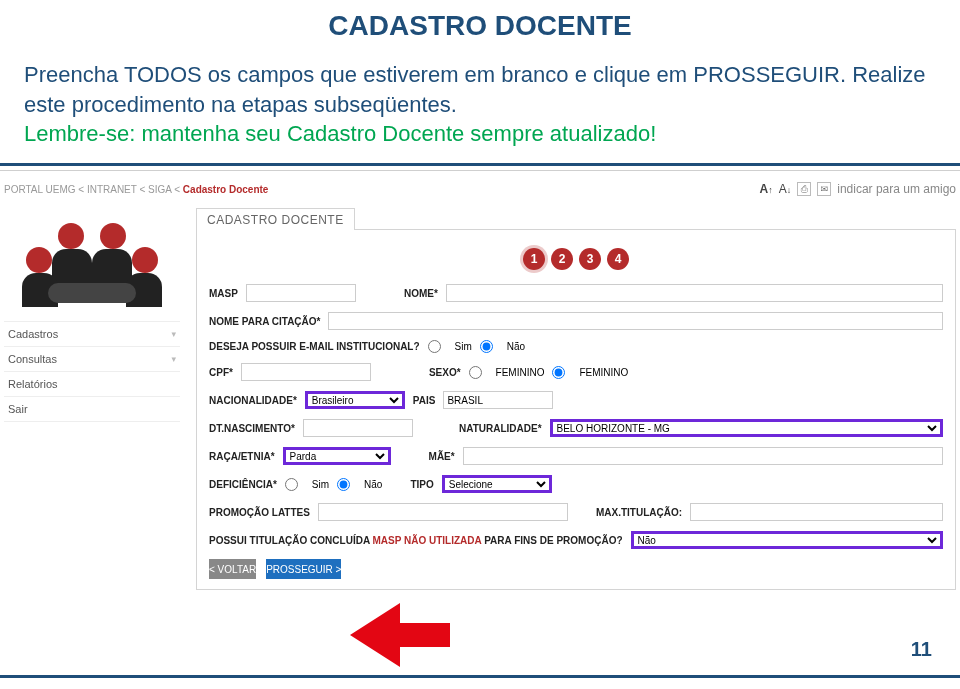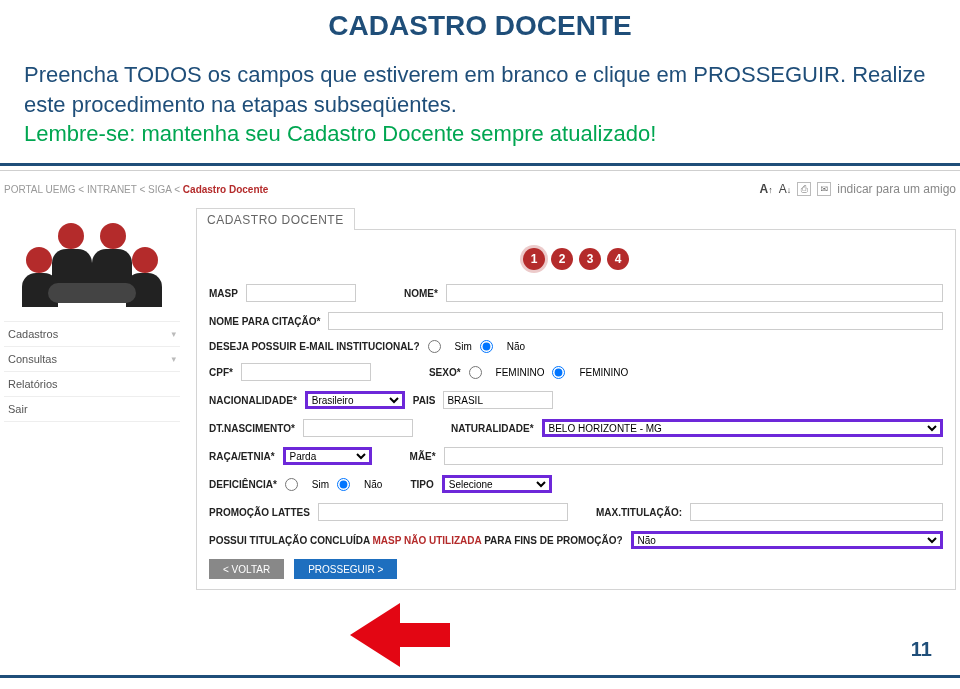--- a/index.html
+++ b/index.html
@@ -40,21 +40,21 @@
   .steps { display: flex; gap: 6px; justify-content: center; margin: 6px 0 14px; }
   .step-dot { width: 22px; height: 22px; border-radius: 50%; background: #b42b2b; color: #fff; font-size: 12px; font-weight: 700; display: flex; align-items: center; justify-content: center; cursor: pointer; }
   .step-dot.active { box-shadow: 0 0 0 3px rgba(180,43,43,0.25); }
   .frow { display: flex; align-items: center; gap: 8px; font-size: 10px; margin-bottom: 10px; }
   .frow label { font-weight: 700; color: #222; }
   .tf { height: 18px; border: 1px solid #ccc; background: #fff; font-size: 10px; padding: 0 3px; }
   .sel { height: 18px; border: 3px solid #6d28d9; background: #fff; font-size: 10px; }
   .radio { display: inline-flex; align-items: center; gap: 14px; font-size: 10px; }
   .radio input { margin: 0; }
   .action-row { display: flex; gap: 10px; margin-top: 8px; }
-  .act-btn { height: 20px; padding: 0 14px; font-size: 10px; color: #fff; border: none; cursor: pointer; }
+  .act-btn { height: 20px; padding: 0 0; font-size: 10px; color: #fff; border: none; cursor: pointer; }
   .back-btn { background: #888; }
   .go-btn { background: #1e6fbf; }
   .arrow-marker { position: absolute; width: 100px; height: 60px; }
   .arrow-marker .shaft { position: absolute; right: 0; top: 20px; width: 52px; height: 24px; background: #e30613; }
   .arrow-marker .head { position: absolute; left: 0; top: 0; width: 0; height: 0; border-top: 32px solid transparent; border-bottom: 32px solid transparent; border-right: 50px solid #e30613; }
   .pagenum { position: absolute; bottom: 28px; right: 28px; color: #1f4e79; font-weight: 700; font-size: 20px; }
   .bottom-bar { position: absolute; left: 0; right: 0; bottom: 0; height: 14px; border-top: 3px solid #1f4e79; background: #fff; }
   .icon-mini { display:inline-flex; align-items:center; justify-content:center; width:14px; height:14px; border:1px solid #bbb; font-size:9px; color:#666; }
   .red-inline { color: #b42b2b; }
 </style>
@@ -168,27 +168,27 @@
         <div class="frow">
           <label>NACIONALIDADE*</label>
           <select class="sel" style="width:100px"><option>Brasileiro</option></select>
           <label>PAIS</label>
           <input class="tf" style="width: 110px;" value="BRASIL">
         </div>
 
         <div class="frow">
           <label>DT.NASCIMENTO*</label>
           <input class="tf" style="width: 110px;" value="">
-          <label style="margin-left:30px">NATURALIDADE*</label>
+          <label style="margin-left:38px">NATURALIDADE*</label>
           <select class="sel" style="flex:1"><option>BELO HORIZONTE - MG</option></select>
         </div>
 
         <div class="frow">
           <label>RAÇA/ETNIA*</label>
-          <select class="sel" style="width:89px"><option>Parda</option></select>
+          <select class="sel" style="width:108px"><option>Parda</option></select>
           <label style="margin-left:30px">MÃE*</label>
           <input class="tf" style="flex: 1 1 0%;" value="">
         </div>
 
         <div class="frow">
           <label>DEFICIÊNCIA*</label>
           <span class="radio">
               <input type="radio" name="df" style="">
               <span>Sim</span>
             </span>

